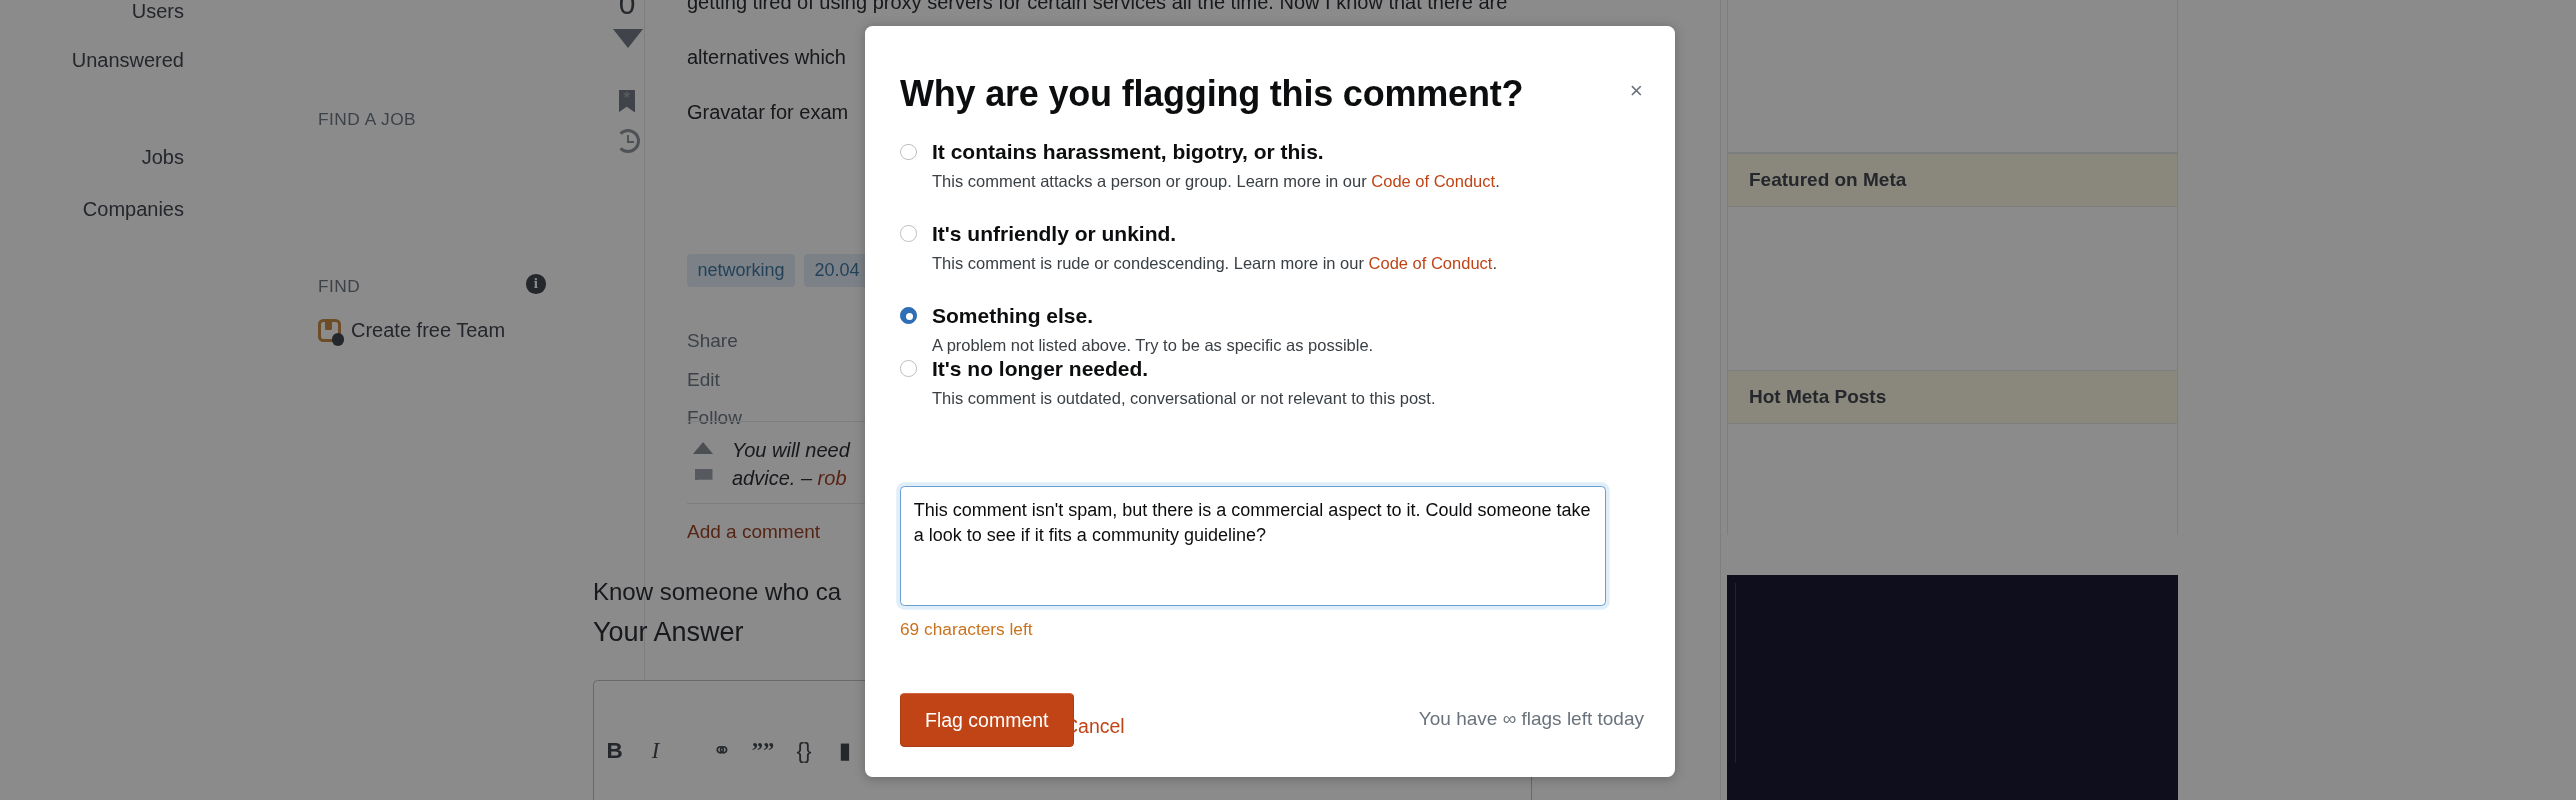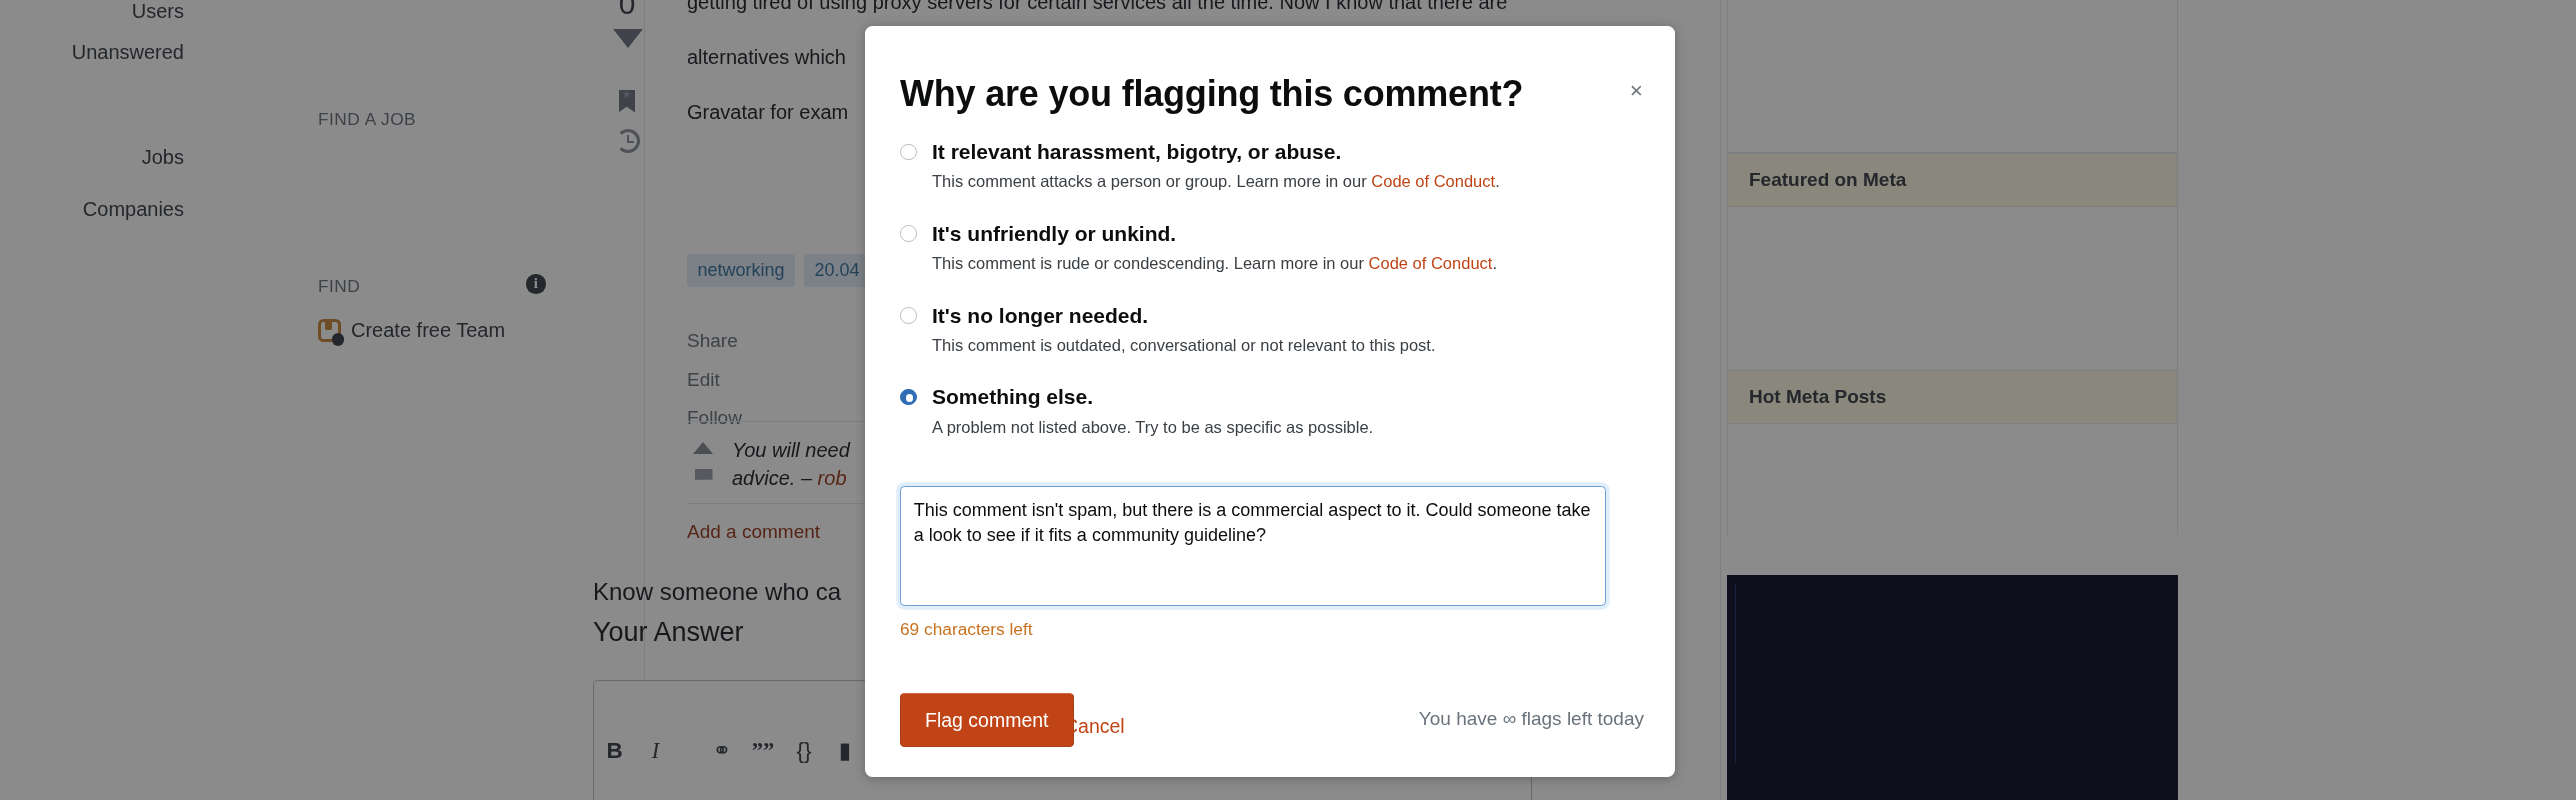--- a/index.html
+++ b/index.html
@@ -271,21 +271,21 @@
 </style>
 </head>
 <body>
 
 <div id="root">
 
   <div id="page">
 
     <nav class="sidebar">
       <div class="side-link" style="top:0px">Users</div>
-      <div class="side-link" style="top:41px">Unanswered</div>
+      <div class="side-link" style="top:49px">Unanswered</div>
 
       <div class="side-head" style="top:109px">FIND A JOB</div>
       <div class="side-link" style="top:146px">Jobs</div>
       <div class="side-link" style="top:198px">Companies</div>
 
       <div class="side-head" style="top:276px">FIND</div>
       <div class="teams-info-icon" style="top:274px">i</div>
 
       <div class="create-team-row" style="top:319px">
         <span class="team-icon"></span>
@@ -393,44 +393,44 @@
   <div id="modal">
 
     <div class="modal-close">×</div>
 
     <h1 class="modal-title">Why are you flagging this comment?</h1>
 
     <div class="options">
 
       <div class="opt" style="margin-bottom:28.5px">
         <span class="radio"></span>
-        <div class="opt-label">It relevant harassment, bigotry, or abuse.</div>
+        <div class="opt-label">It contains harassment, bigotry, or this.</div>
         <div class="opt-desc">
           <span>This comment attacks a person or group. Learn more in our </span><a href="#">Code of Conduct</a><span>.</span>
         </div>
       </div>
 
       <div class="opt" style="margin-bottom:28.5px">
         <span class="radio"></span>
         <div class="opt-label">It's unfriendly or unkind.</div>
         <div class="opt-desc">
           <span>This comment is rude or condescending. Learn more in our </span><a href="#">Code of Conduct</a><span>.</span>
         </div>
       </div>
 
+      <div class="opt" style="margin-bottom:0">
+        <span class="radio checked"></span>
+        <div class="opt-label">Something else.</div>
+        <div class="opt-desc">A problem not listed above. Try to be as specific as possible.</div>
+      </div>
+
       <div class="opt" style="margin-bottom:28.5px">
         <span class="radio"></span>
         <div class="opt-label">It's no longer needed.</div>
         <div class="opt-desc">This comment is outdated, conversational or not relevant to this post.</div>
-      </div>
-
-      <div class="opt" style="margin-bottom:0">
-        <span class="radio checked"></span>
-        <div class="opt-label">Something else.</div>
-        <div class="opt-desc">A problem not listed above. Try to be as specific as possible.</div>
       </div>
     </div>
 
     <textarea id="reason-textarea" placeholder="" style="">This comment isn't spam, but there is a commercial aspect to it. Could someone take a look to see if it fits a community guideline?</textarea>
 
     <div class="charcount">69 characters left</div>
 
     <div class="modal-footer">
       <button class="btn-flag">Flag comment</button>
       <span class="btn-cancel">Cancel</span>

